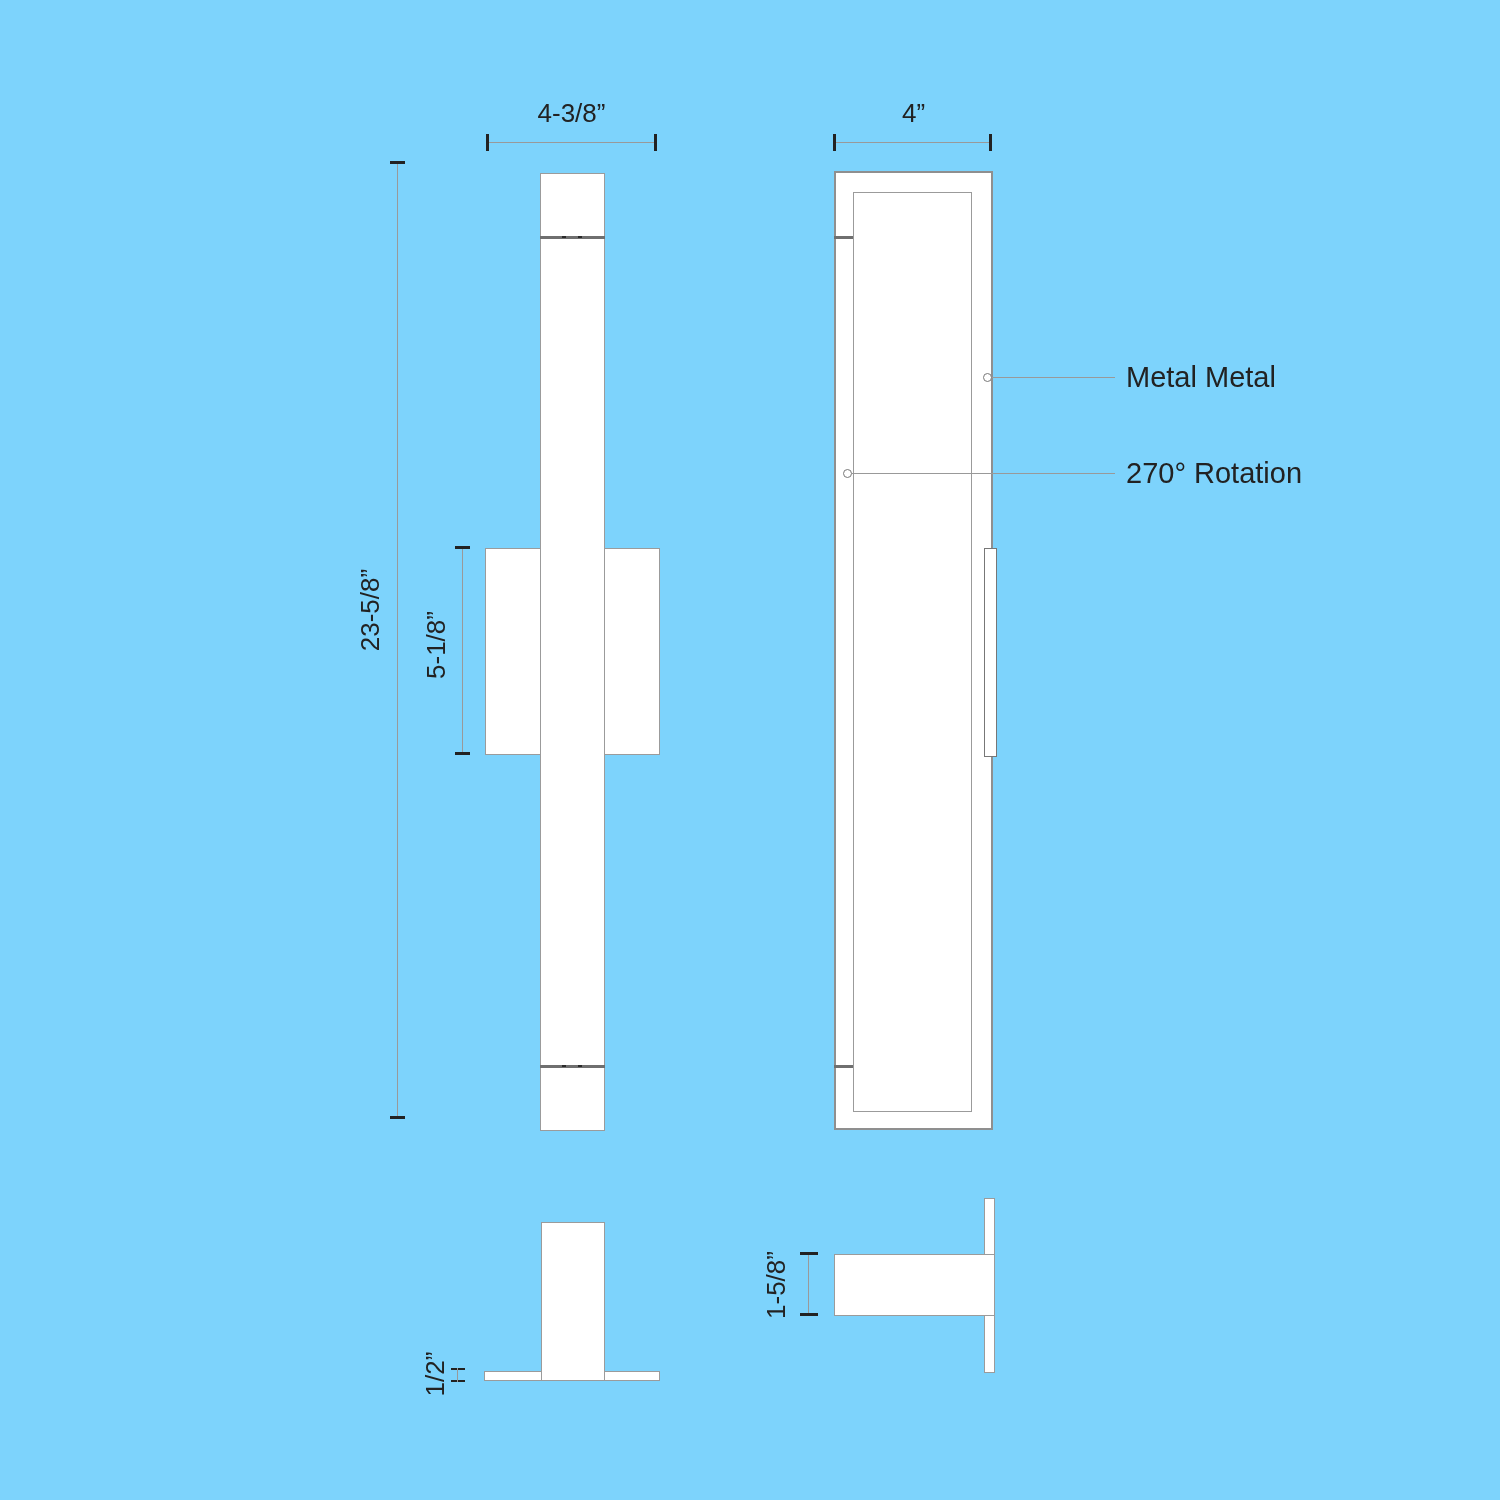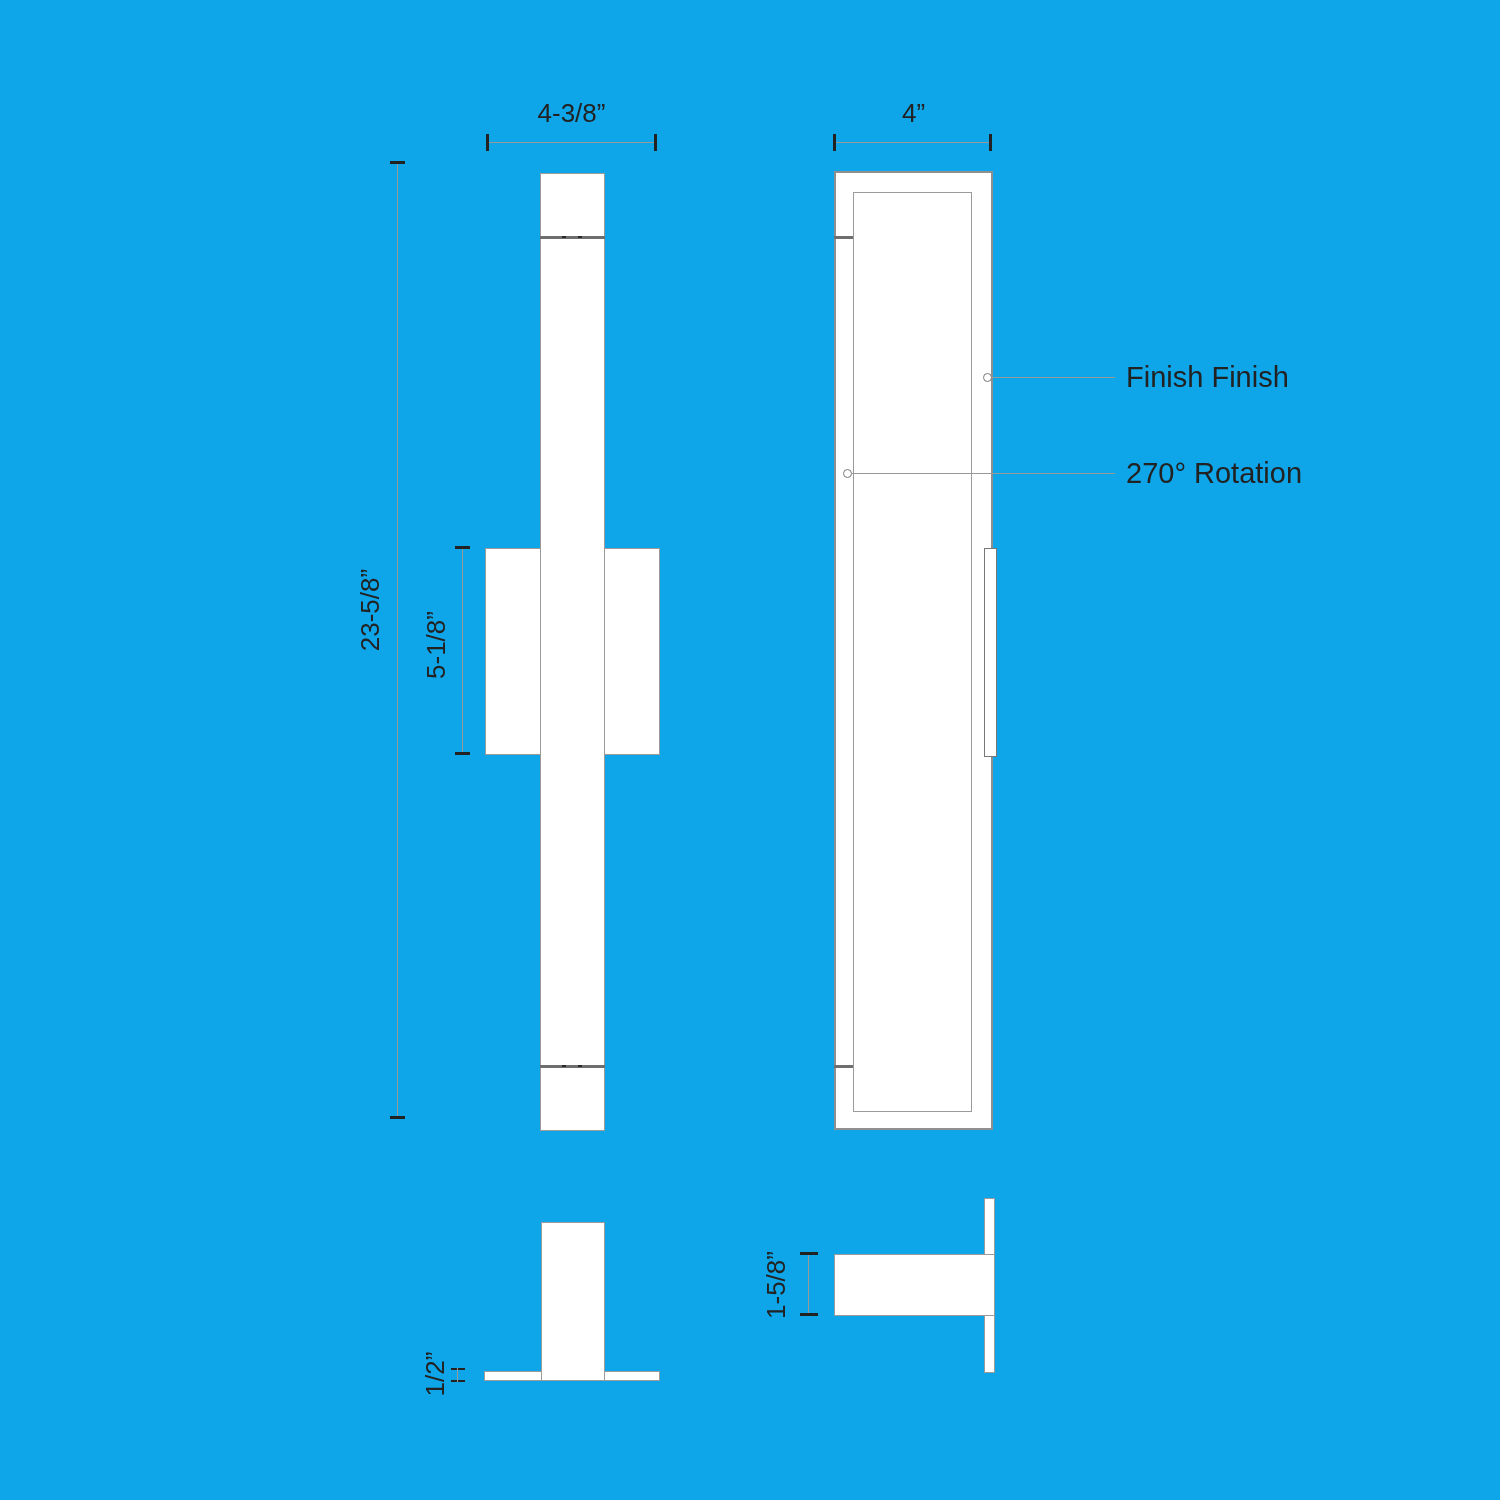--- a/index.html
+++ b/index.html
@@ -1,17 +1,17 @@
 <!DOCTYPE html>
 <html><head>
 <meta charset="utf-8">
 <style>
   html,body{margin:0;padding:0;background:#fff;}
   #canvas{
-    position:relative;width:1500px;height:1500px;background:#0ea5e9;
+    position:relative;width:1500px;height:1500px;background:#7dd3fc;
     font-family:"Liberation Sans", sans-serif;color:#222;overflow:hidden;
   }
   .abs{position:absolute;box-sizing:border-box;}
   .outline{border:1px solid #9b9b9b;background:#ffffff;}
   .outline-thick{border:2px solid #8f8f8f;background:#ffffff;}
   .hline{background:#999;height:1px;}
   .vline{background:#999;width:1px;}
   .divider{background:#6f6f6f;height:3px;}
   .tick-v{width:3px;height:17px;background:#222;}
   .tick-h{width:15px;height:3px;background:#222;}
@@ -68,21 +68,21 @@
 
     <div class="abs" style="left:984px;top:548px;width:13px;height:209px;border:1px solid #777;background:#fff;"></div>
 
     <div class="abs dim-label" style="left:835px;top:98px;width:157px;">4”</div>
     <div class="abs hline" style="left:835px;top:142px;width:157px;"></div>
     <div class="abs tick-v" style="left:833px;top:134px;"></div>
     <div class="abs tick-v" style="left:989px;top:134px;"></div>
 
     <div class="abs circle" style="left:983px;top:373px;"></div>
     <div class="abs hline" style="left:992px;top:377px;width:123px;"></div>
-    <div class="abs callout-label" style="left:1126px;top:360px;">Finish Finish</div>
+    <div class="abs callout-label" style="left:1126px;top:360px;">Metal Metal</div>
 
     <div class="abs circle" style="left:843px;top:469px;"></div>
     <div class="abs hline" style="left:852px;top:473px;width:263px;"></div>
     <div class="abs callout-label" style="left:1126px;top:456px;">270° Rotation</div>
   </div>
 
   <div>
 
     <div class="abs outline" style="left:484px;top:1371px;width:176px;height:10px;"></div>
 

